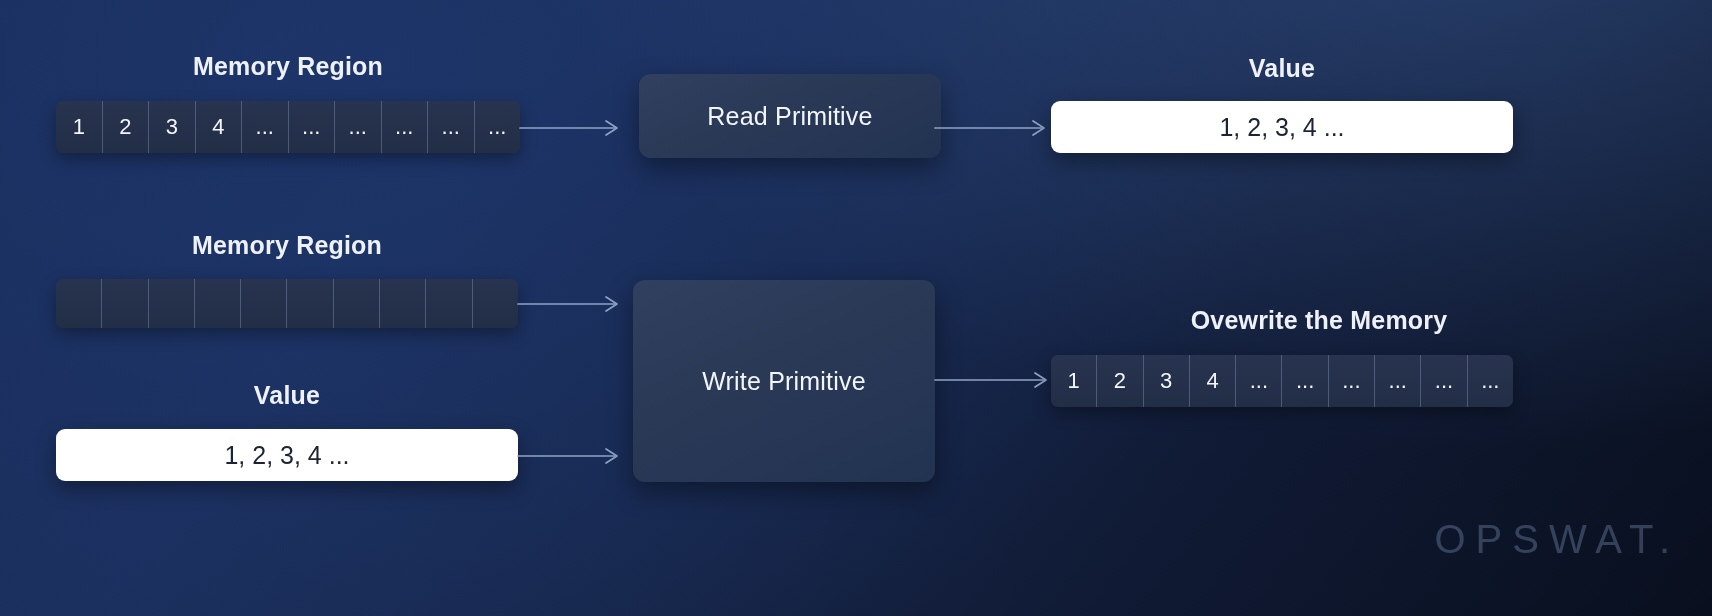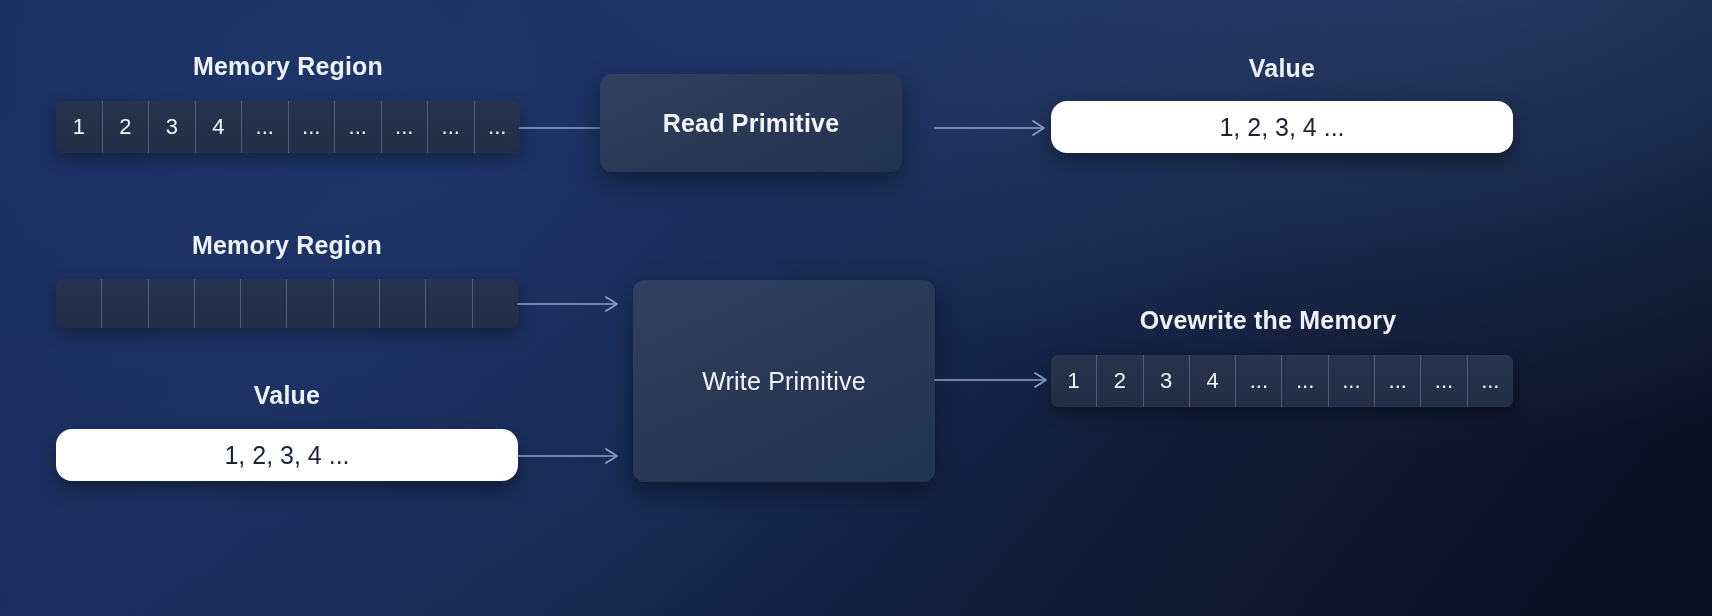--- a/index.html
+++ b/index.html
@@ -67,21 +67,21 @@
     box-shadow: 0 10px 26px rgba(0,0,0,0.40);
     white-space: nowrap;
   }
 
   
   .value-pill {
     display: flex;
     align-items: center;
     justify-content: center;
     background: #ffffff;
-    border-radius: 16px;
+    border-radius: 9px;
     color: #1c2433;
     font-size: 25px;
     font-weight: 400;
     box-shadow: 0 8px 20px rgba(0,0,0,0.38);
     white-space: nowrap;
   }
 
   
   .arrow { position: absolute; overflow: visible; }
   .arrow line, .arrow polyline {
@@ -119,21 +119,21 @@
       <div class="mem-cell">...</div>
       <div class="mem-cell">...</div>
       <div class="mem-cell">...</div>
     </div>
 
   <svg class="arrow" style="left:520px; top:112px; width:104px; height:32px;">
     <line x1="0" y1="16" x2="96" y2="16"></line>
     <polyline points="86,9 97,16 86,23"></polyline>
   </svg>
 
-  <div class="abs primitive-box" style="left:600px; top:74px; width:302px; height:98px;font-weight:bold;">Read Primitive</div>
+  <div class="abs primitive-box" style="left:639px; top:74px; width:302px; height:84px;">Read Primitive</div>
 
   <svg class="arrow" style="left:935px; top:112px; width:116px; height:32px;">
     <line x1="0" y1="16" x2="108" y2="16"></line>
     <polyline points="98,9 109,16 98,23"></polyline>
   </svg>
 
   <div class="abs caption" style="left:1051px; top:54px; width:462px;">Value</div>
 
   <div class="abs value-pill" style="left:1051px; top:101px; width:462px; height:52px;">1, 2, 3, 4 ...</div>
 
@@ -166,29 +166,30 @@
     <polyline points="88,9 99,16 88,23"></polyline>
   </svg>
 
   <div class="abs primitive-box" style="left:633px; top:280px; width:302px; height:202px;">Write Primitive</div>
 
   <svg class="arrow" style="left:935px; top:364px; width:118px; height:32px;">
     <line x1="0" y1="16" x2="110" y2="16"></line>
     <polyline points="100,9 111,16 100,23"></polyline>
   </svg>
 
-  <div class="abs caption" style="left:1037px; top:306px; width:462px;">Ovewrite the Memory</div>
+  <div class="abs caption" style="left:1088px; top:306px; width:462px;">Ovewrite the Memory</div>
 
   <div class="abs mem-strip" id="write-result-strip" style="left:1051px; top:355px; width:462px; height:52px;">
       <div class="mem-cell">1</div>
       <div class="mem-cell">2</div>
       <div class="mem-cell">3</div>
       <div class="mem-cell">4</div>
       <div class="mem-cell">...</div>
       <div class="mem-cell">...</div>
       <div class="mem-cell">...</div>
       <div class="mem-cell">...</div>
       <div class="mem-cell">...</div>
       <div class="mem-cell">...</div>
     </div>
 
+  <div class="abs watermark" style="right:32px; bottom:54px;">OPSWAT.</div>
 
 </div>
 
 </body></html>

